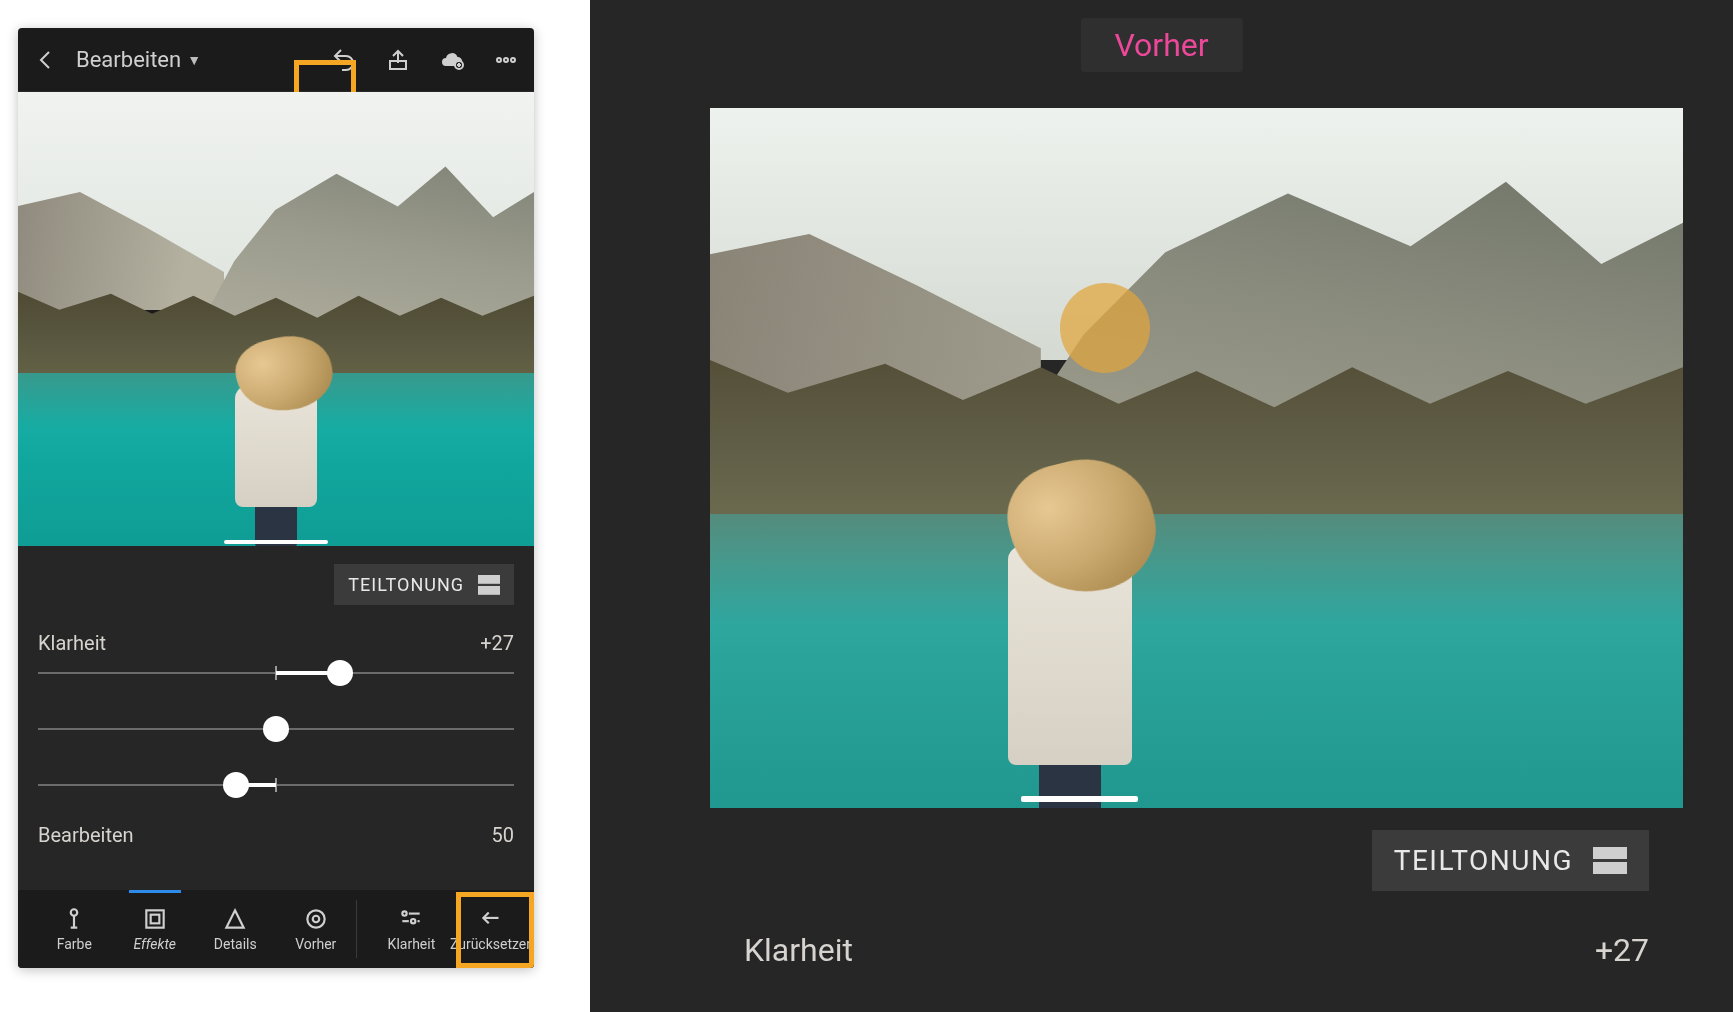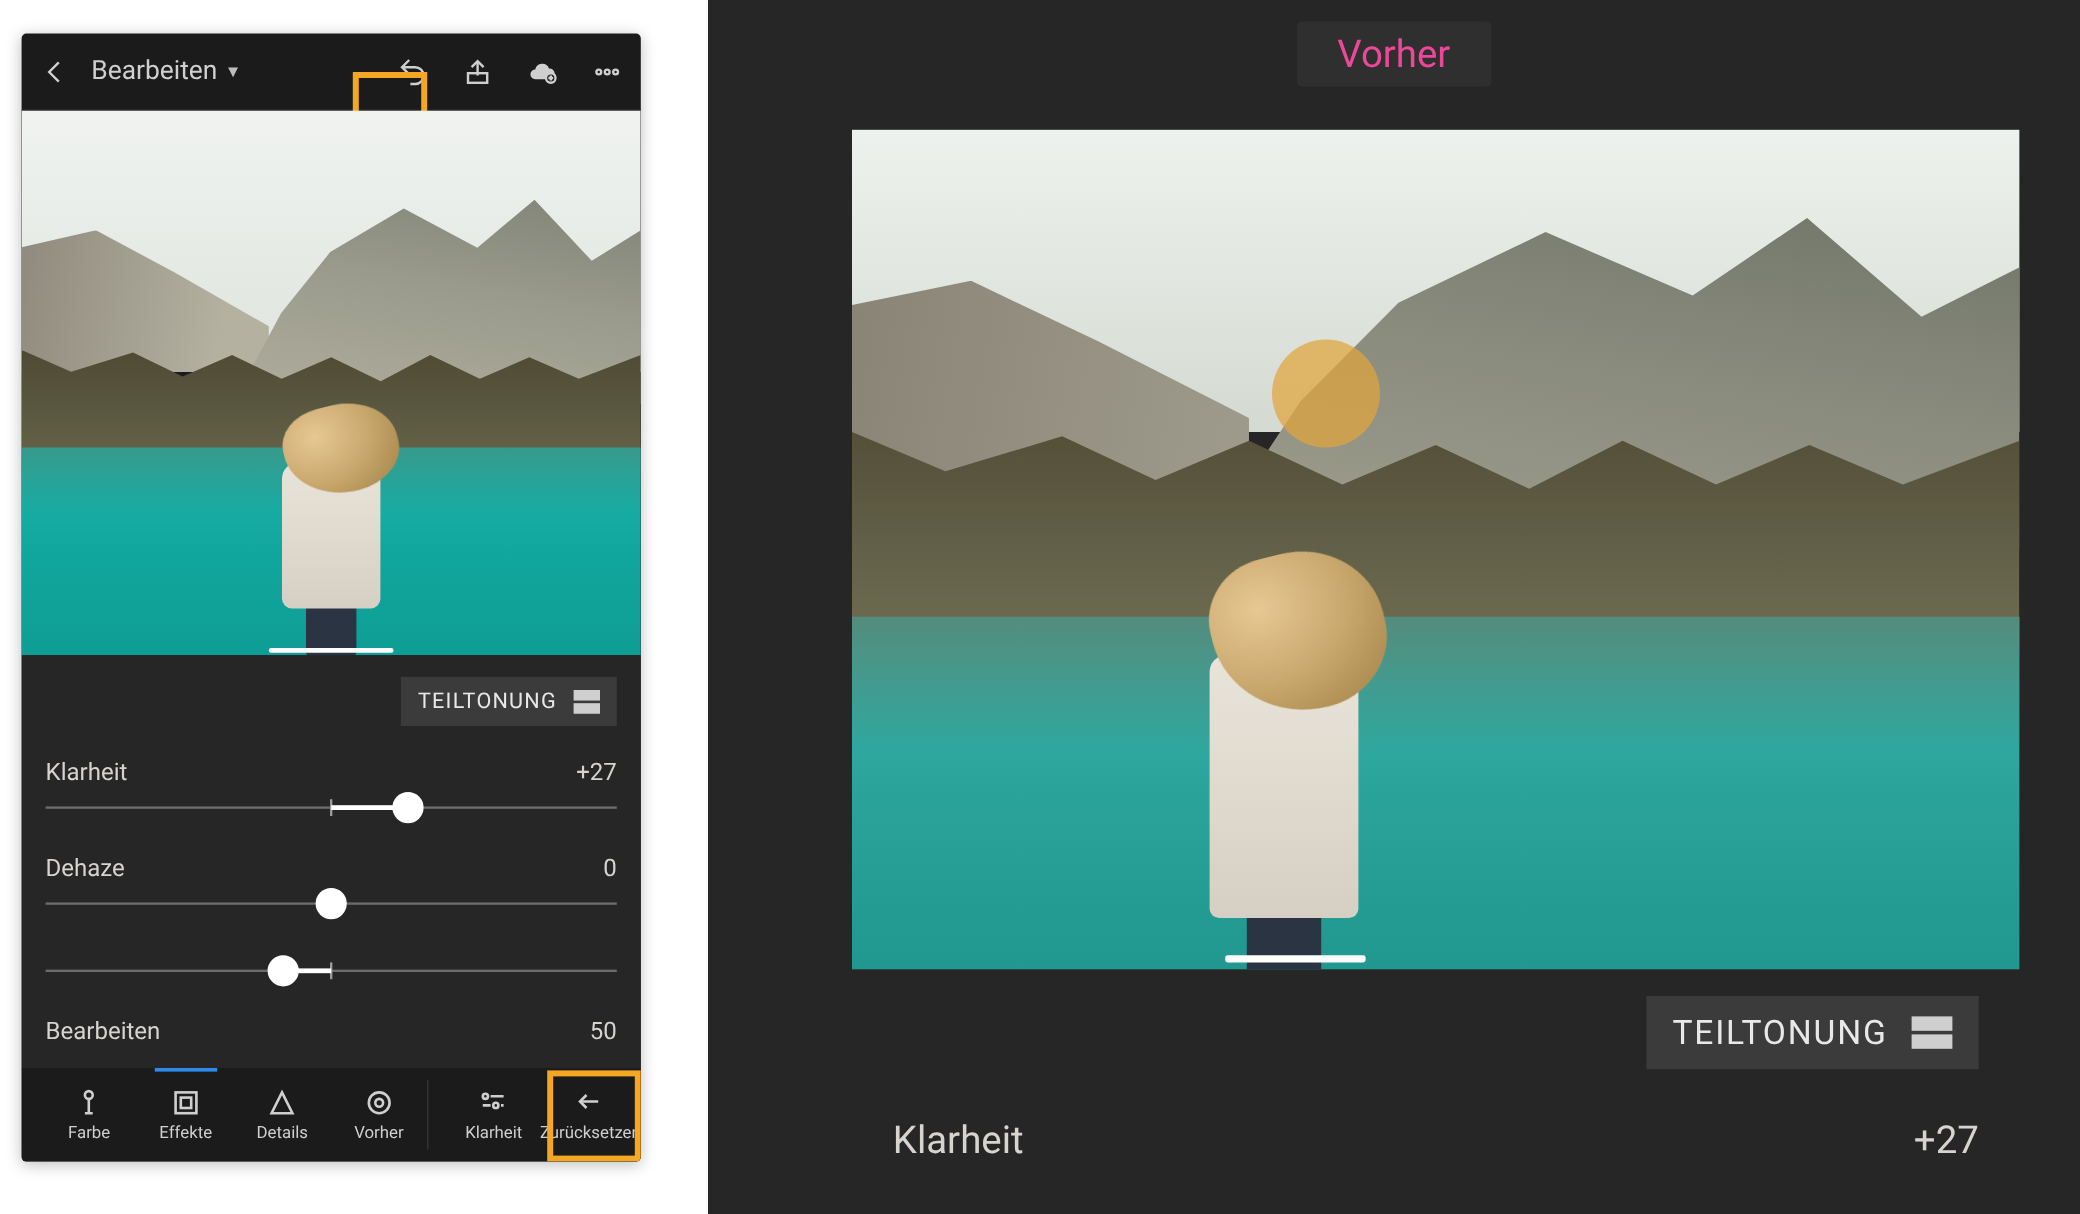--- a/index.html
+++ b/index.html
@@ -93,21 +93,21 @@
   .slider-track .thumb{ position:absolute; top:50%; width:22px; height:22px; border-radius:50%; background:#fff; box-shadow:0 0 0 2px #fff; transform:translate(-50%,-50%);}
   .slider-track .center-tick{position:absolute; left:50%; top:50%; width:2px; height:14px; background:#9a9a9a; transform:translate(-50%,-50%);}
 
   .tabbar {
     position:absolute; left:0; right:0; bottom:0; height:78px; display:flex; background:#1b1b1b;
   }
   .tab-group { flex:1; display:flex;padding-left:16px; }
   .tab-sep   { width:1px; background:#3a3a3a; margin:10px 0;}
   .tab { flex:1; display:flex; flex-direction:column; align-items:center; justify-content:center; gap:4px; color:#cfcfcf; font-size:14px; cursor:pointer;}
   .tab svg { width:26px; height:26px; stroke:#cfcfcf; fill:none; stroke-width:2;}
-  .tab.active { position:relative; }
+  .tab.active { position:relative;font-style:italic; }
   .tab.active::before { content:""; position:absolute; top:0; left:18%; right:18%; height:3px; background:#2d8ceb; }
 
   
   .detail {
     position: absolute;
     left: 590px;
     right: 0;
     top: 0;
     bottom: 0;
     background: #262626;
@@ -225,24 +225,20 @@
       </div>
       <div class="slider-track">
         <div class="line"></div>
           <div class="center-tick"></div>
         <div class="fill" style="left:50%; width:13.5%;"></div>
         <div class="thumb" style="left:63.5%;"></div>
       </div>
     </div>
 
     <div class="slider-row">
-      <div class="slider-header">
-        <span>Dehaze</span>
-        <span>0</span>
-      </div>
       <div class="slider-track">
         <div class="line"></div>
           <div class="center-tick"></div>
         <div class="thumb" style="left:50%;"></div>
       </div>
     </div>
 
     <div class="slider-row">
       <div class="slider-track">
         <div class="line"></div>

